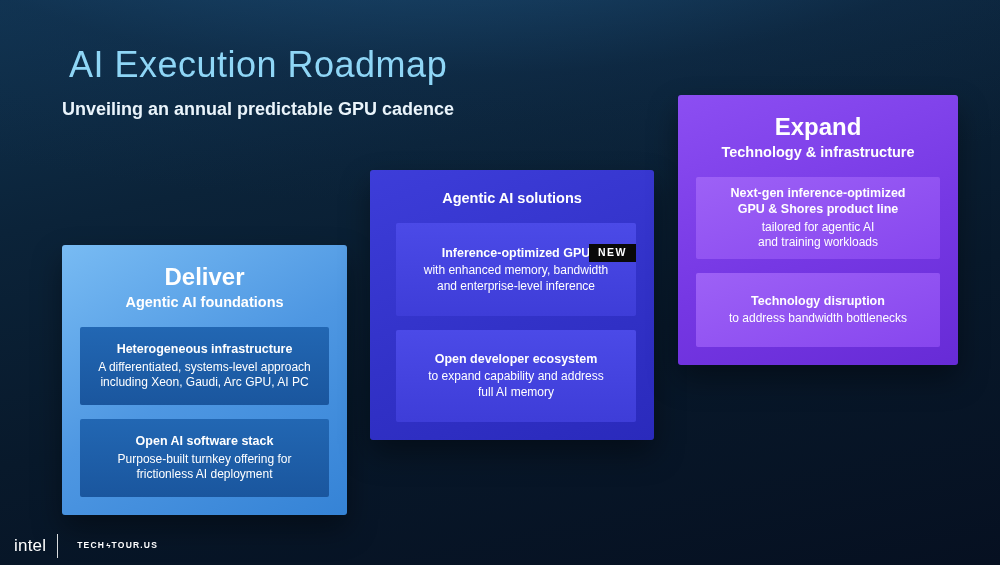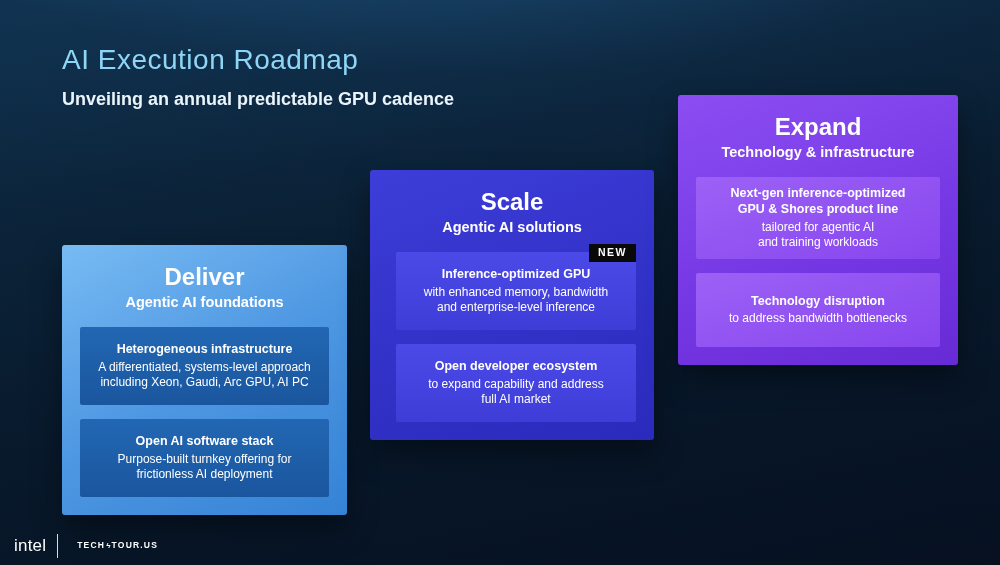--- a/index.html
+++ b/index.html
@@ -12,22 +12,23 @@
   .slide {
     position: relative;
     width: 1000px; height: 565px;
     overflow: hidden;
     background:
       radial-gradient(130% 85% at 45% -25%, rgba(48,120,180,0.50) 0%, rgba(22,54,90,0.20) 45%, rgba(8,18,35,0) 72%),
       linear-gradient(168deg, #103350 0%, #0b2339 30%, #08192b 60%, #061021 100%);
   }
   .header { position: absolute; left: 62px; top: 44px; }
   .title {
-    font-size: 28px; font-weight: 400; letter-spacing: 0.5px;
+    font-size: 36px; font-weight: 400; letter-spacing: 0.5px;
     color: #8fd6f6;
+    text-align: center;
   }
   .subtitle {
     margin-top: 13px; font-size: 18px; font-weight: 700; color: #eaf4fb;
   }
 
   .panel {
     position: absolute;
     display: flex; flex-direction: column;
     color: #ffffff; text-align: center;
     border-radius: 3px;
@@ -109,33 +110,32 @@
         <div class="card-heading">Open AI software stack</div>
         <div class="card-body">Purpose-built turnkey offering for
 frictionless AI deployment</div>
       </div>
     </div>
   </section>
 
   <section class="panel panel-scale">
     <div class="badge-new">NEW</div>
     <div class="panel-head">
-      <h2 class="panel-title">Scale</h2>
       <h3 class="panel-sub">Agentic AI solutions</h3>
     </div>
     <div class="cards">
       <div class="card">
         <div class="card-heading">Inference-optimized GPU</div>
         <div class="card-body">with enhanced memory, bandwidth
 and enterprise-level inference</div>
       </div>
       <div class="card">
         <div class="card-heading">Open developer ecosystem</div>
         <div class="card-body">to expand capability and address
-full AI market</div>
+full AI memory</div>
       </div>
     </div>
   </section>
 
   <section class="panel panel-expand">
     <div class="panel-head">
       <h2 class="panel-title">Expand</h2>
       <h3 class="panel-sub">Technology &amp; infrastructure</h3>
     </div>
     <div class="cards">

